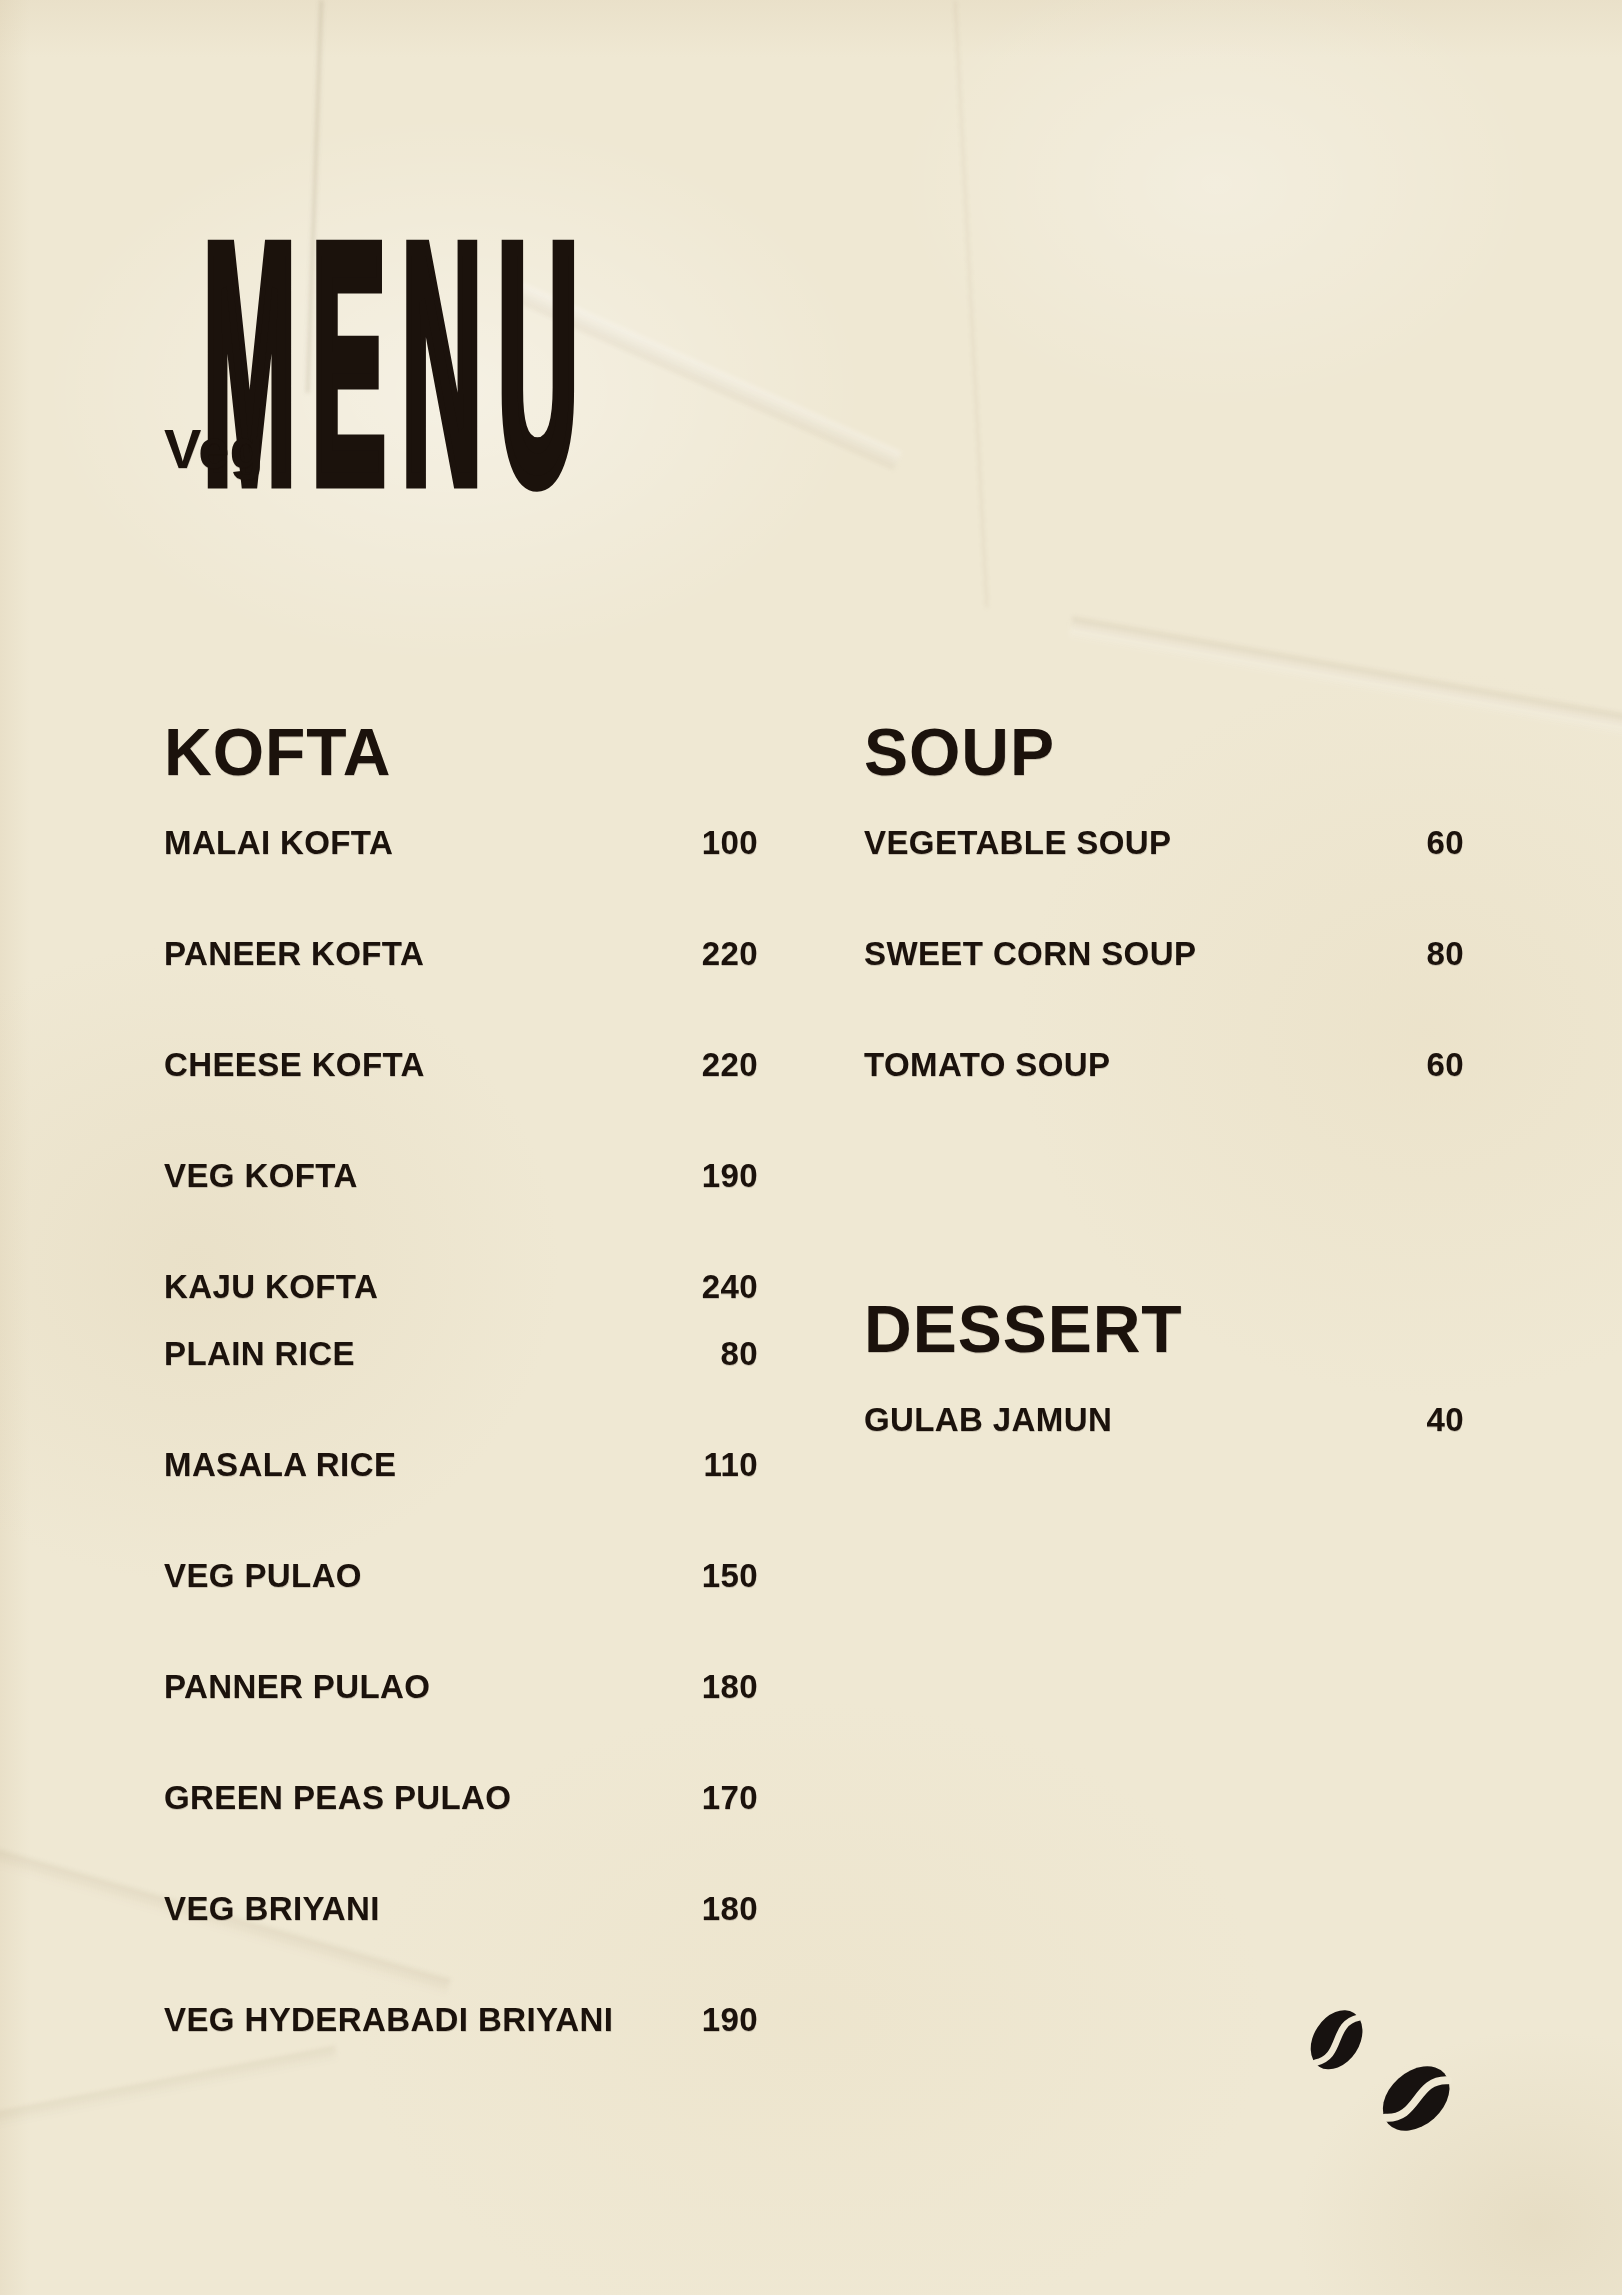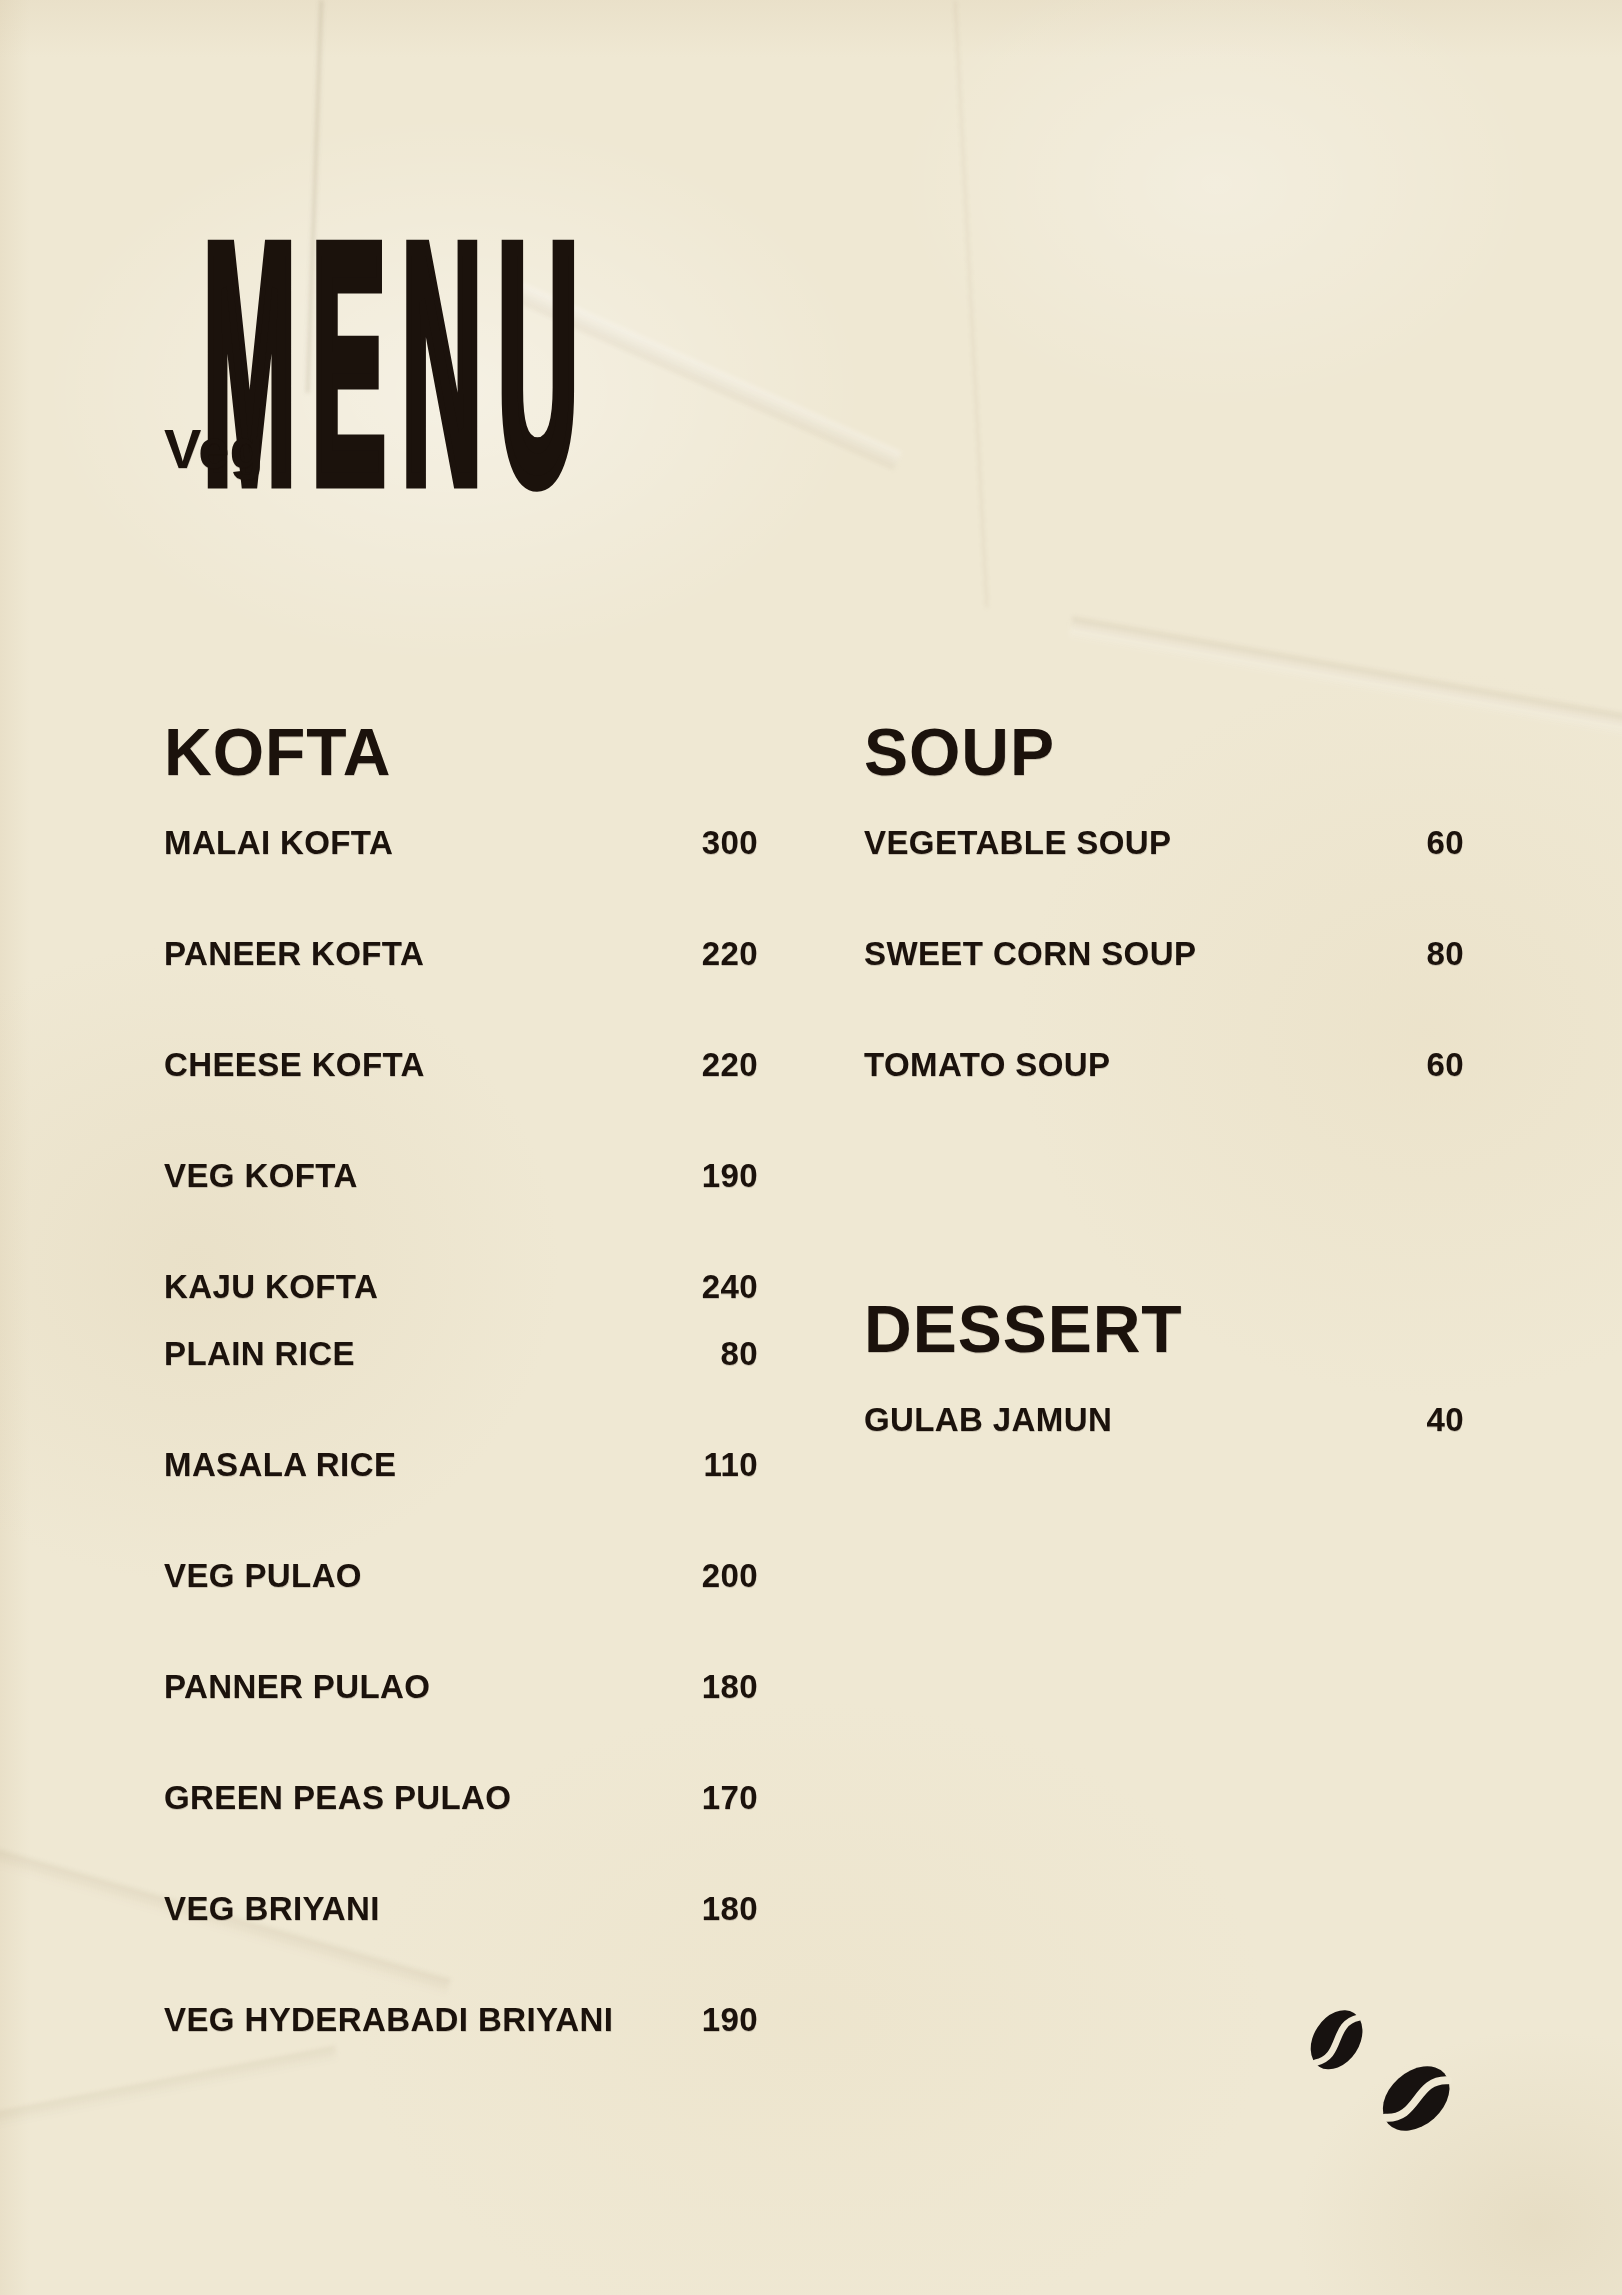--- a/index.html
+++ b/index.html
@@ -91,21 +91,21 @@
 
 <div class="page-title ink">MENU</div>
 <div class="page-subtitle ink">Veg</div>
 
 <div class="menu-grid">
 
   <section class="menu-section">
     <h2 class="section-title ink">KOFTA</h2>
     <div class="menu-item ink">
       <span class="item-name">MALAI KOFTA</span>
-      <span class="item-price">300</span>
+      <span class="item-price">100</span>
     </div>
     <div class="menu-item ink">
       <span class="item-name">PANEER KOFTA</span>
       <span class="item-price">220</span>
     </div>
     <div class="menu-item ink">
       <span class="item-name">CHEESE KOFTA</span>
       <span class="item-price">220</span>
     </div>
     <div class="menu-item ink">
@@ -138,21 +138,21 @@
     <div class="menu-item ink">
       <span class="item-name">PLAIN RICE</span>
       <span class="item-price">80</span>
     </div>
     <div class="menu-item ink">
       <span class="item-name">MASALA RICE</span>
       <span class="item-price">110</span>
     </div>
     <div class="menu-item ink">
       <span class="item-name">VEG PULAO</span>
-      <span class="item-price">200</span>
+      <span class="item-price">150</span>
     </div>
     <div class="menu-item ink">
       <span class="item-name">PANNER PULAO</span>
       <span class="item-price">180</span>
     </div>
     <div class="menu-item ink">
       <span class="item-name">GREEN PEAS PULAO</span>
       <span class="item-price">170</span>
     </div>
     <div class="menu-item ink">

